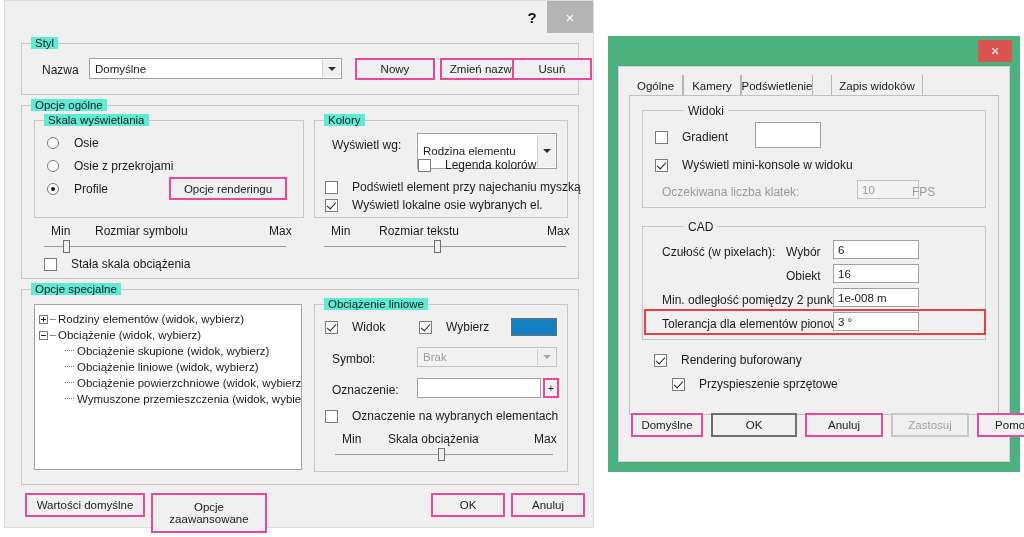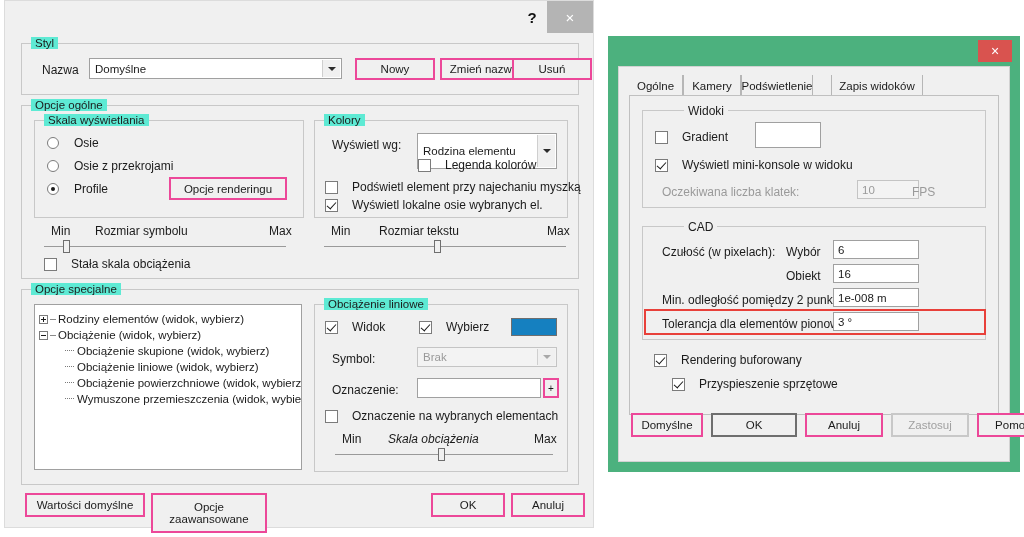--- a/index.html
+++ b/index.html
@@ -269,21 +269,21 @@
           </div>
 
           <div class="lbl" style="left:10px; top:78px;">Oznaczenie:</div>
           <div class="inp" style="left:102px; top:73px; width:124px; height:20px;"></div>
           <button class="btn" style="left:228px; top:73px; width:16px; height:20px; font-size:10px;">+</button>
 
           <div class="chk" style="left:10px; top:105px;"></div>
           <div class="lbl" style="left:30px; top:104px;">Oznaczenie na wybranych elementach</div>
 
           <div class="lbl" style="left:20px; top:127px;">Min</div>
-          <div class="lbl" style="left:66px; top:127px;font-style:italic;">Skala obciążenia</div>
+          <div class="lbl" style="left:66px; top:127px;">Skala obciążenia</div>
           <div class="lbl" style="left:212px; top:127px;">Max</div>
           <div class="sld" style="left:20px; top:141px; width:218px;">
             <div class="track"></div>
             <div class="thumb" id="sld-load" style="left: 103px;"></div>
           </div>
         </div>
       </div>
 
       <button class="btn" style="left:12px; top:460px; width:120px; height:24px;">Wartości domyślne</button>
       <button class="btn" style="left:138px; top:460px; width:116px; height:40px;">Opcje zaawansowane</button>

